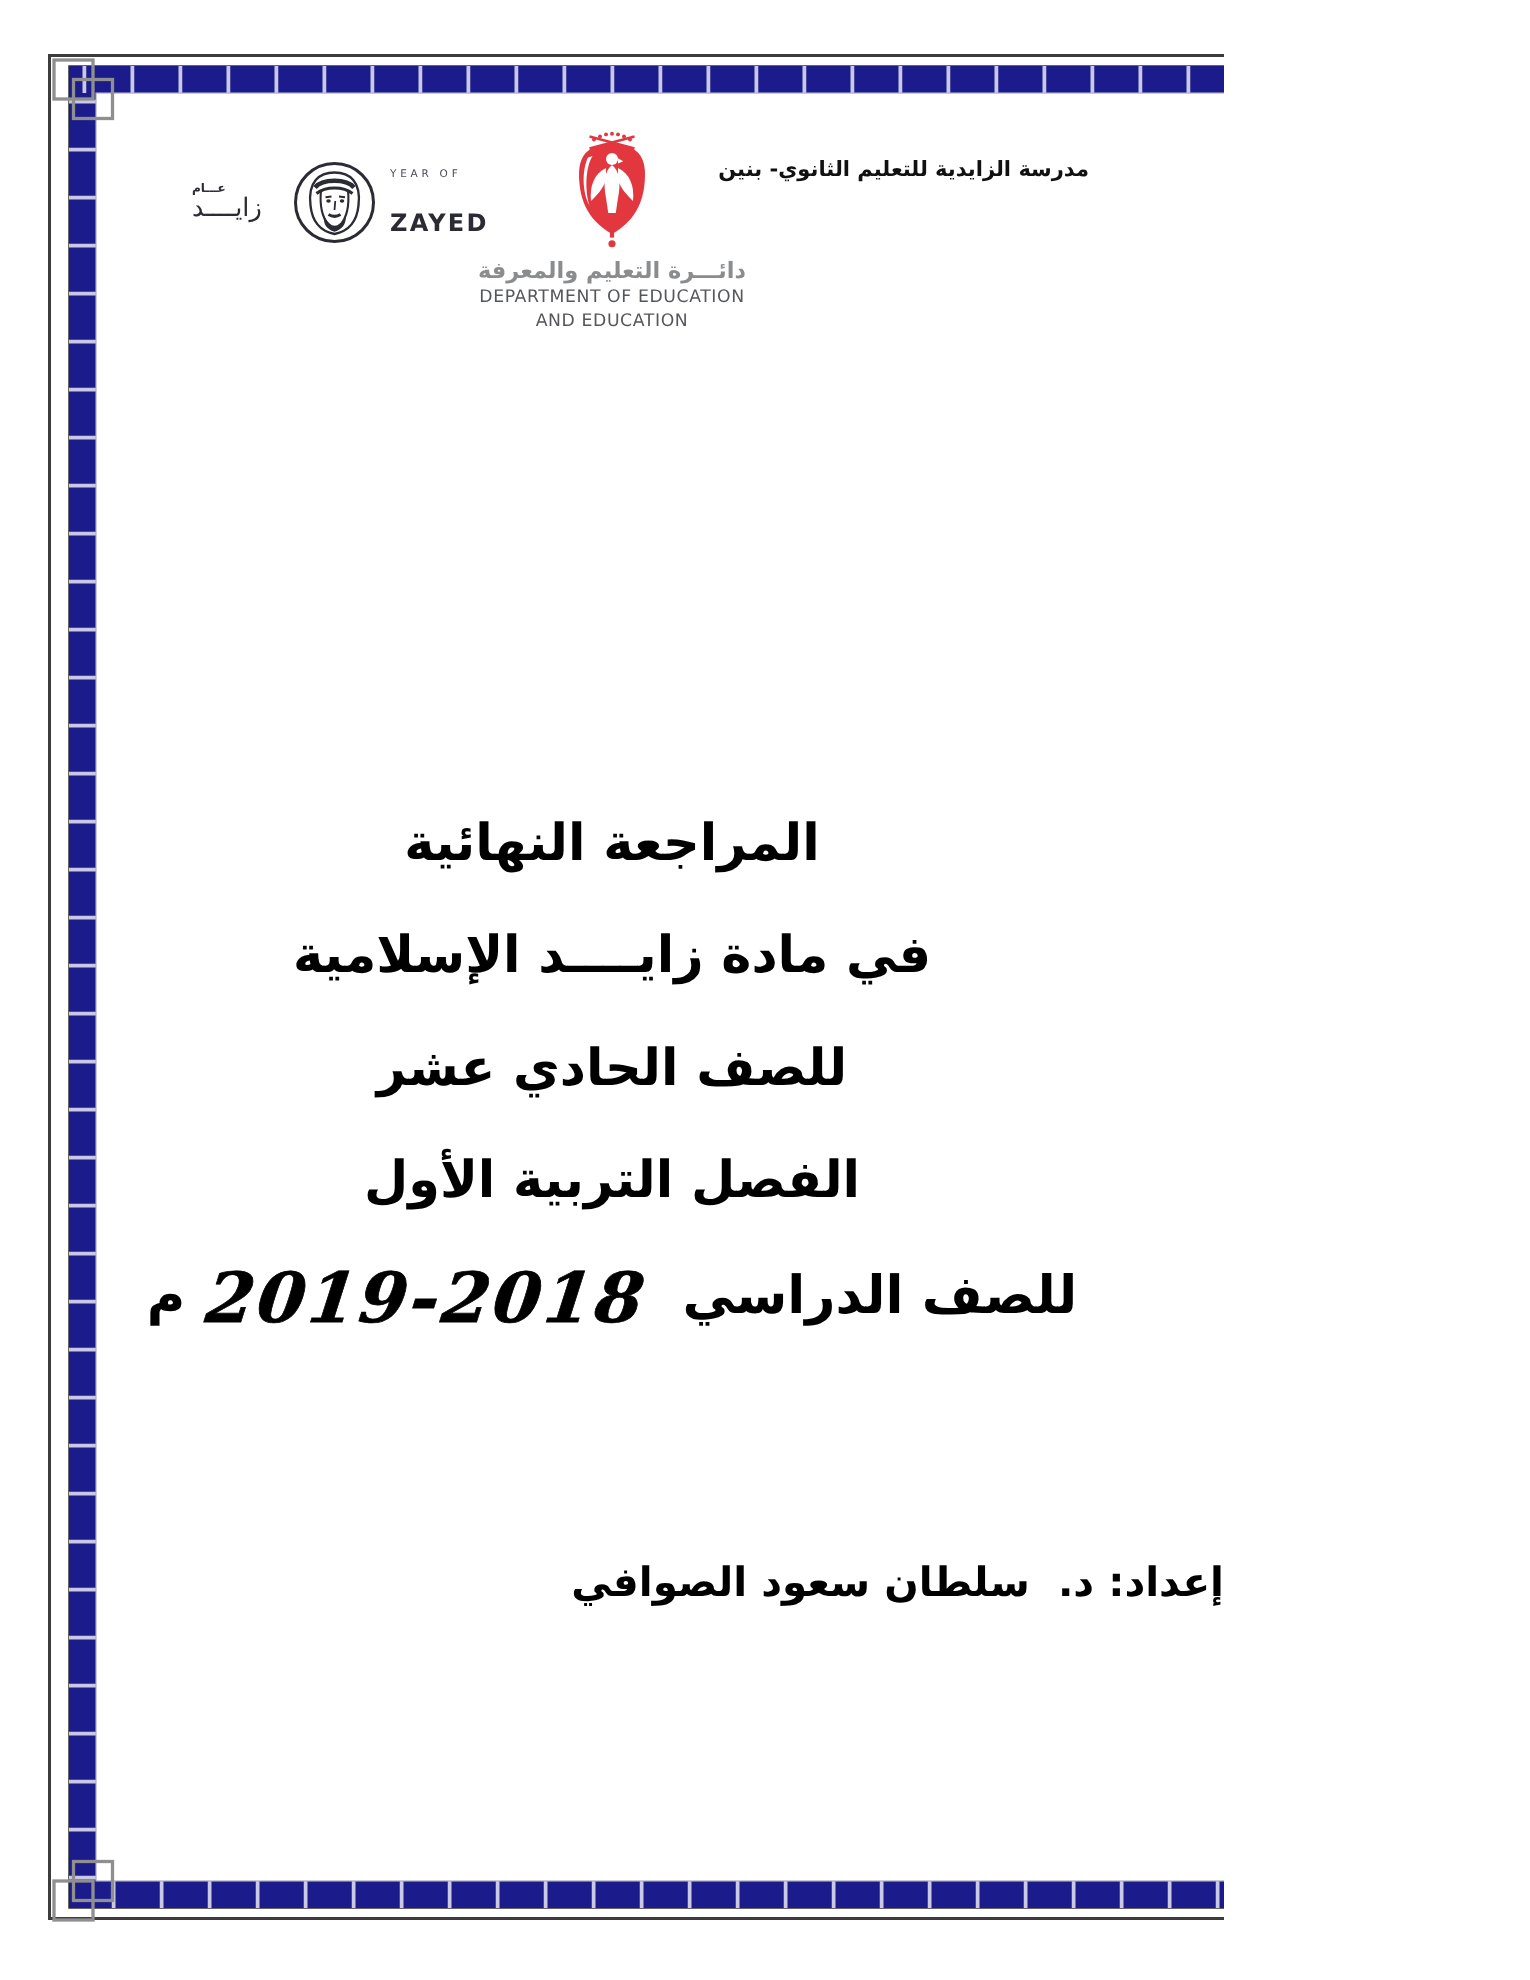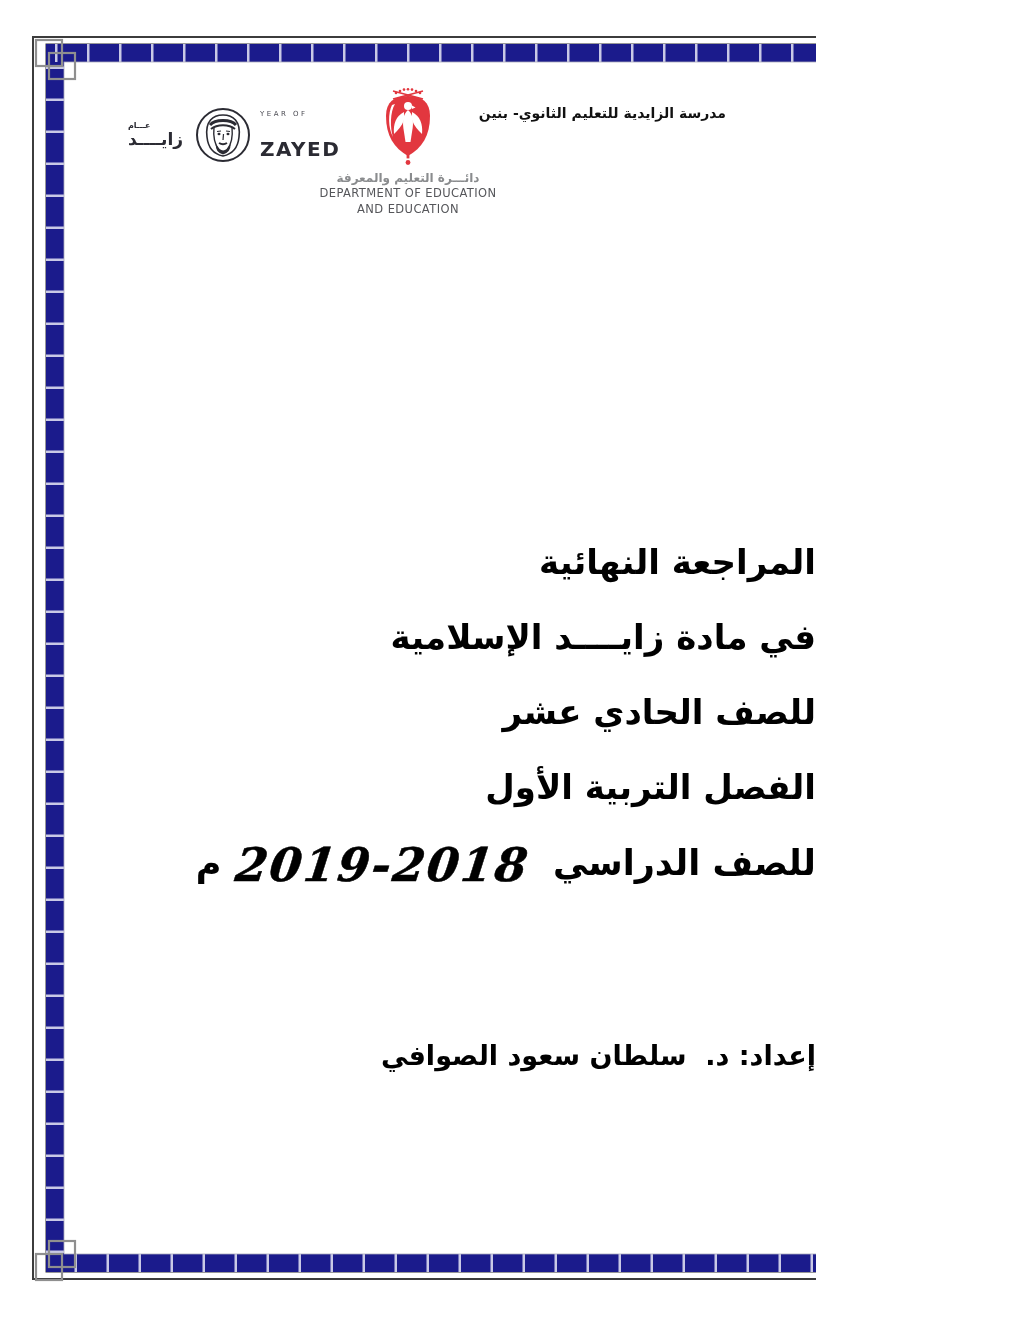--- a/index.html
+++ b/index.html
@@ -19,35 +19,35 @@
   .corner-sq{fill:none;stroke:var(--corner-gray);stroke-width:2.2;}
 
   
   .school-name{position:absolute;top:105px;right:90px;direction:rtl;font-weight:bold;
                font-size:14px;color:#111;}
   .zayed-logo{position:absolute;left:128px;top:100px;height:70px;display:flex;
               align-items:center;gap:9px;}
   .z-ar{display:flex;flex-direction:column;align-items:flex-end;justify-content:center;
         direction:rtl;color:var(--zayed-ink);width:58px;}
   .z-ar-top{font-size:8px;font-weight:bold;line-height:1;}
-  .z-ar-main{font-size:17px;font-weight:bold;line-height:1.1;}
+  .z-ar-main{font-size:17px;font-weight:normal;line-height:1.1;}
   .z-portrait{width:56px;height:56px;}
   .z-en{display:flex;flex-direction:column;justify-content:center;color:var(--zayed-ink);gap:18px;}
   .z-en-top{font-size:7px;letter-spacing:2.5px;color:#4a4a52;line-height:1.4;}
-  .z-en-main{font-size:20px;font-weight:bold;letter-spacing:1.5px;line-height:1.1;}
+  .z-en-main{font-size:16px;font-weight:bold;letter-spacing:1.5px;line-height:1.1;}
 
   .adek-logo{position:absolute;left:50%;transform:translateX(-50%);top:86px;width:280px;
              text-align:center;}
   .adek-crest{width:64px;height:84px;display:block;margin:0 auto;}
-  .adek-ar{direction:rtl;color:var(--adek-gray);font-size:12px;font-weight:bold;margin-top:1px;}
+  .adek-ar{direction:rtl;color:var(--adek-gray);font-size:15px;font-weight:bold;margin-top:1px;}
   .adek-en{color:var(--adek-dark);font-size:11.5px;font-weight:normal;letter-spacing:.4px;
            line-height:1.4;}
 
   
-  .t-line{position:absolute;left:0;right:0;direction:rtl;
+  .t-line{position:absolute;left:0;right:0;text-align:center;direction:rtl;
           font-weight:bold;font-size:34px;color:#000;}
   .t1{top:542px;} .t2{top:617px;} .t3{top:692px;} .t4{top:767px;}
   .t5{top:838px;font-size:35px;}
   .digits{font-family:"DejaVu Serif",serif;font-style:italic;font-weight:bold;
           font-size:46px;letter-spacing:2px;display:inline-block;
           transform:skewX(-7deg);margin:0 12px 0 2px;vertical-align:-6px;
           -webkit-text-stroke:.5px #000;}
   .prepared{position:absolute;left:0;right:0;top:1040px;text-align:right;direction:rtl;
             font-weight:bold;font-size:27px;white-space:pre;color:#000;}
 </style>

